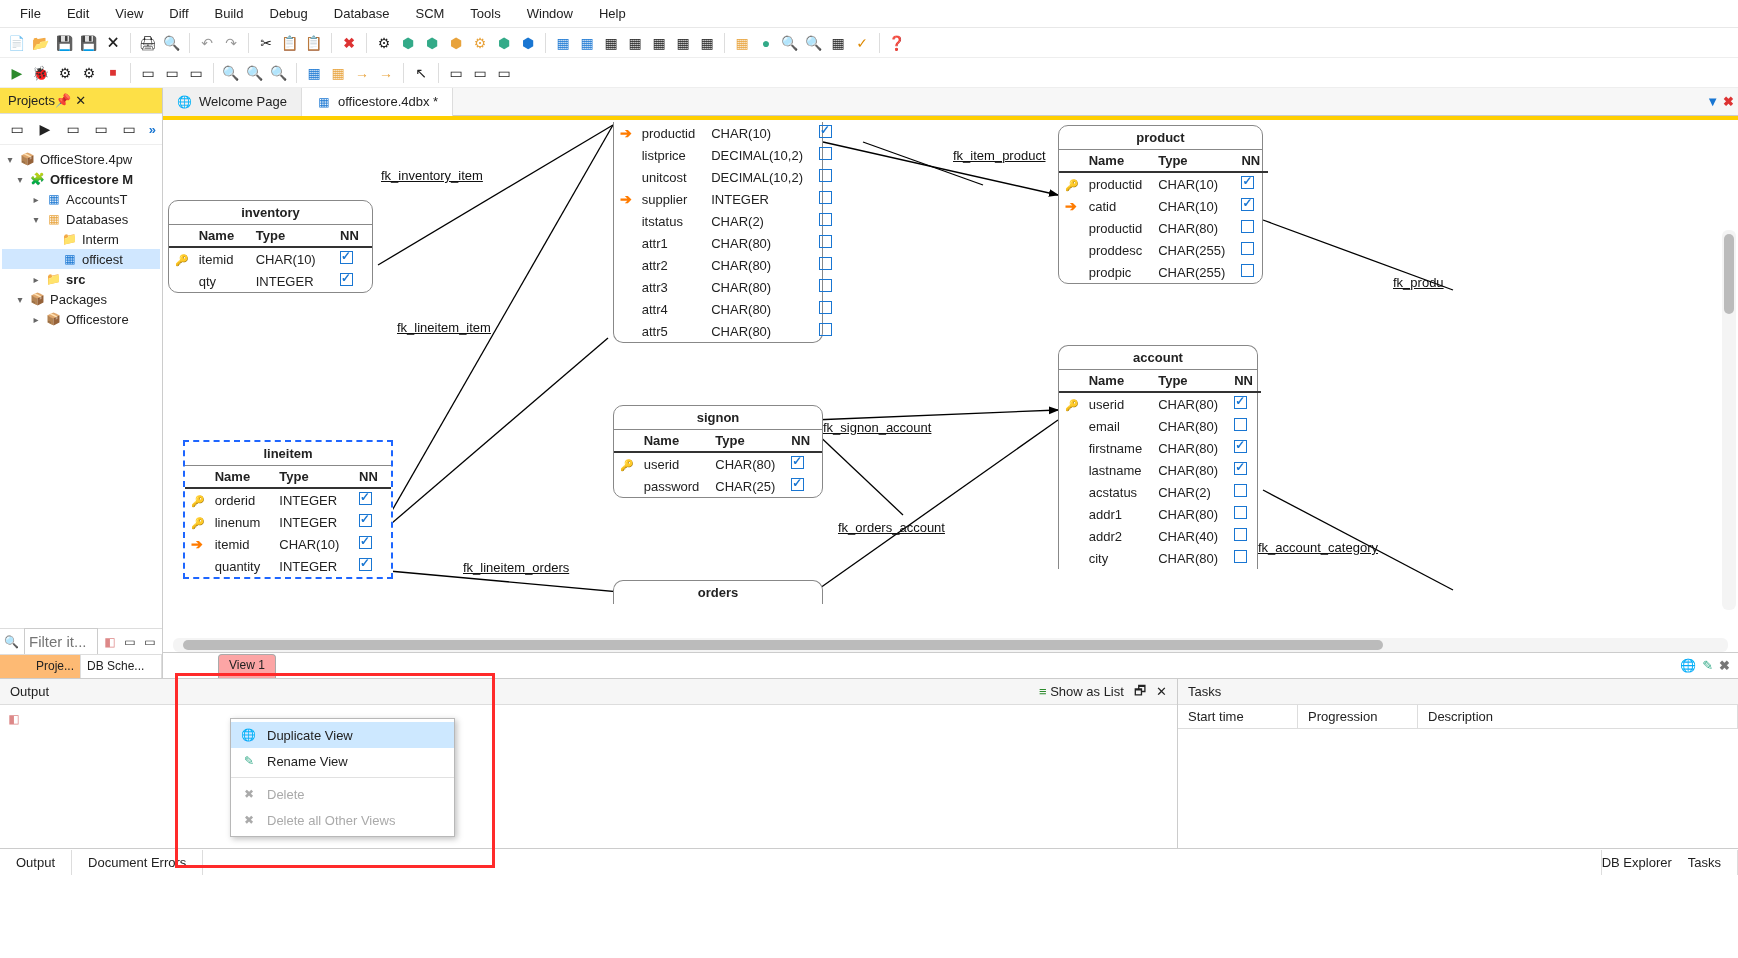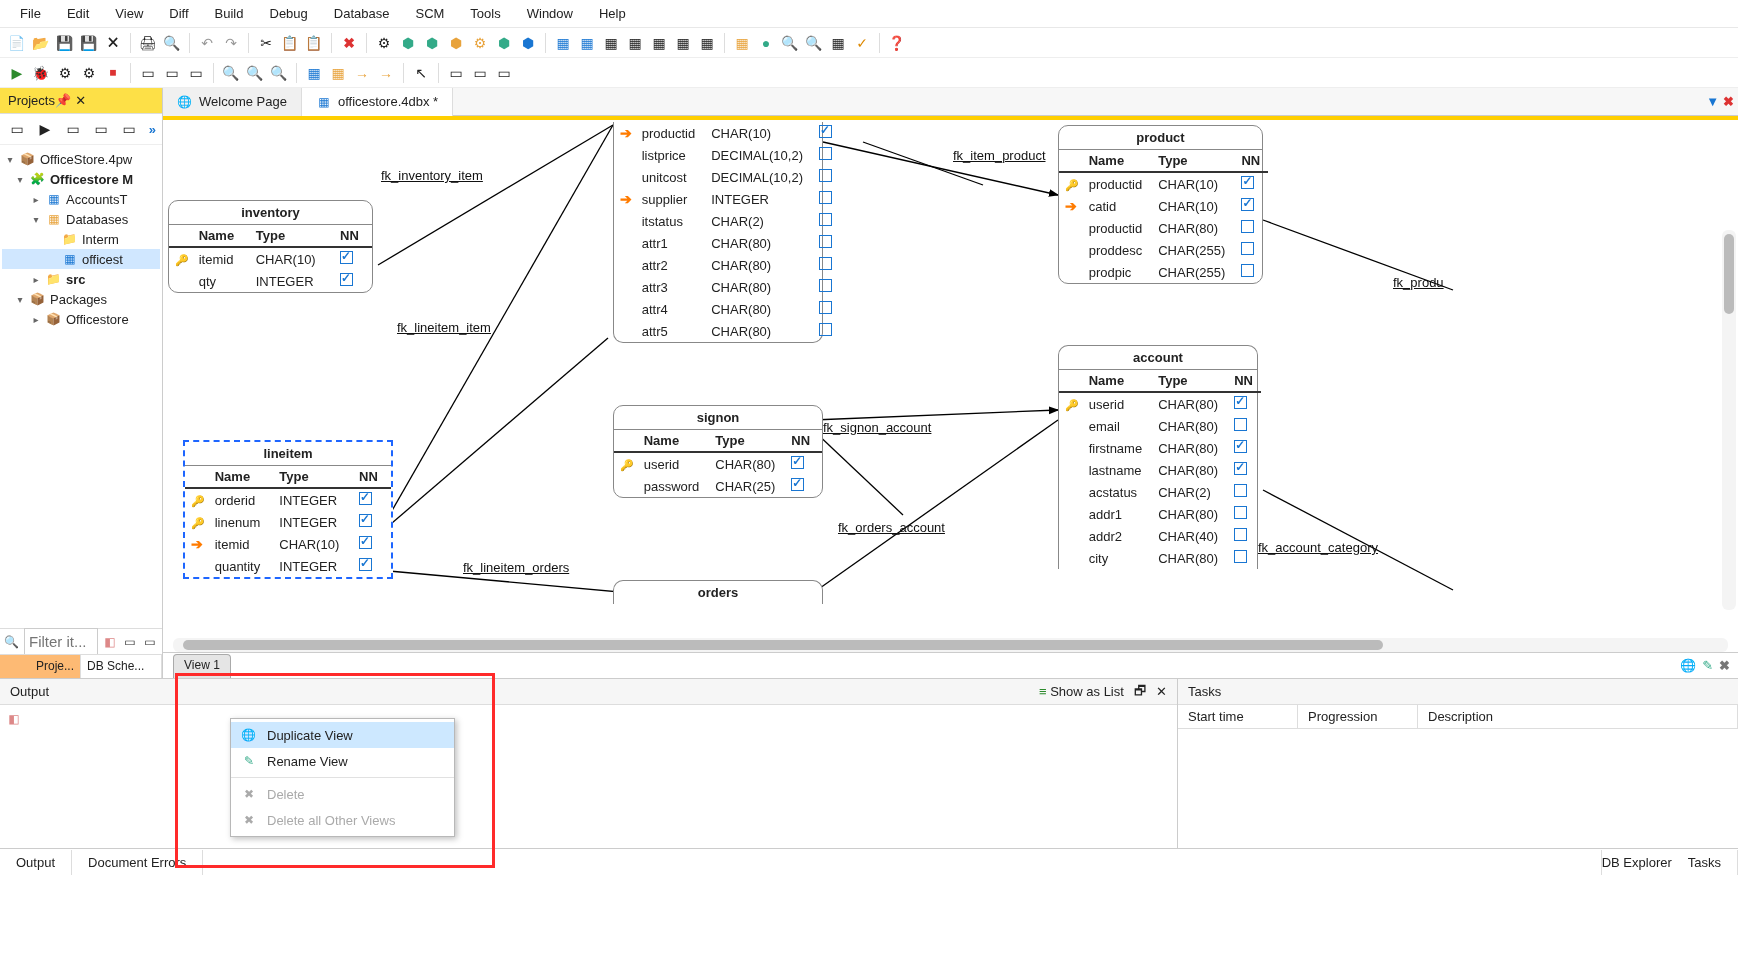--- a/index.html
+++ b/index.html
@@ -60,21 +60,21 @@
 
 .fk-label{position:absolute;font-size:13px;color:#111;text-decoration:underline;background:transparent;}
 
 
 .rel-svg{position:absolute;inset:0;width:100%;height:100%;pointer-events:none;}
 
 .hscroll{position:absolute;bottom:0;left:10px;right:10px;height:14px;background:#f4f4f4;border-radius:6px;display:flex;align-items:center;}
 .hscroll .thumb{background:#bbb;height:10px;border-radius:5px;margin-left:10px;width:1200px;}
 
 .view-tabbar{height:26px;display:flex;align-items:center;border-top:1px solid #ccc;padding-left:10px;gap:4px;position:relative;}
-.view-tab{border:1px solid #aaa;border-bottom:none;padding:3px 10px;font-size:12px;height:24px;background:#e5e5e5;border-radius:4px 4px 0 0;}
+.view-tab{border:1px solid #aaa;border-bottom:none;padding:3px 10px;font-size:12px;height:24px;background:#fca5a5;border-radius:4px 4px 0 0;margin-left:45px;}
 .vt-icons{position:absolute;right:8px;display:flex;gap:6px;align-items:center;}
 
 
 .bottom-row{display:flex;height:170px;border-top:1px solid #ccc;}
 .output-panel{flex:1;border-right:1px solid #ccc;display:flex;flex-direction:column;}
 .op-head{display:flex;align-items:center;justify-content:space-between;padding:4px 10px;background:#f6f6f6;border-bottom:1px solid #ddd;height:26px;}
 .op-head .op-right{display:flex;gap:10px;align-items:center;}
 .op-body{flex:1;padding:6px;}
 .tasks-panel{width:560px;display:flex;flex-direction:column;}
 .tasks-head{padding:4px 10px;background:#f6f6f6;border-bottom:1px solid #ddd;height:26px;display:flex;align-items:center;}

